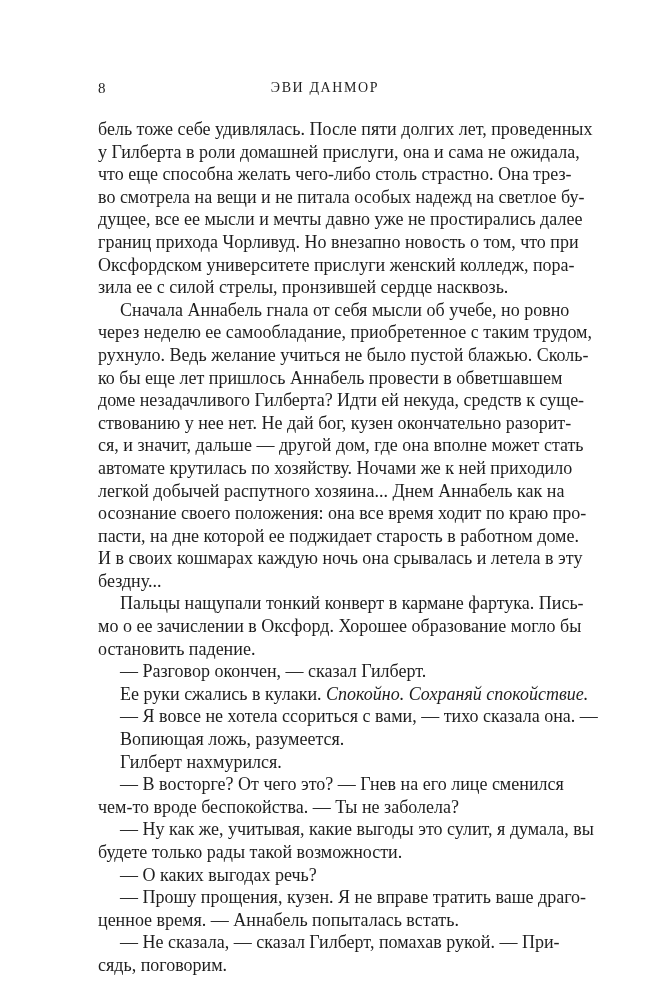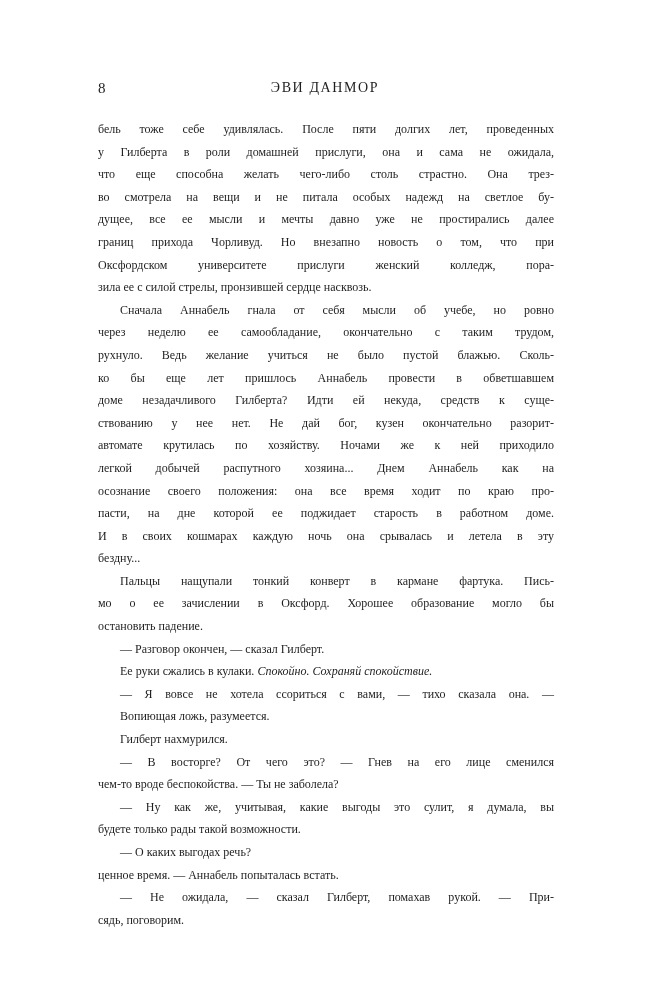--- a/index.html
+++ b/index.html
@@ -40,21 +40,21 @@
       line-height: 20px;
     }
     .text-block {
       position: absolute;
       top: 118px;
       left: 98px;
       width: 456px;
     }
     .line {
       display: block;
-      font-size: 12px;
+      font-size: 18px;
       line-height: 22.6px;
       height: 22.6px;
       white-space: nowrap;
       text-align: justify;
       text-align-last: justify;
     }
     .line.last {
       text-align-last: left;
     }
     .line.indent {
@@ -75,40 +75,42 @@
 <div class="text-block" id="text-block">
     <span class="line"><span>бель тоже себе удивлялась. После пяти долгих лет, проведенных</span></span>
     <span class="line"><span>у Гилберта в роли домашней прислуги, она и сама не ожидала,</span></span>
     <span class="line"><span>что еще способна желать чего-либо столь страстно. Она трез-</span></span>
     <span class="line"><span>во смотрела на вещи и не питала особых надежд на светлое бу-</span></span>
     <span class="line"><span>дущее, все ее мысли и мечты давно уже не простирались далее</span></span>
     <span class="line"><span>границ прихода Чорливуд. Но внезапно новость о том, что при</span></span>
     <span class="line"><span>Оксфордском университете прислуги женский колледж, пора-</span></span>
     <span class="line last"><span>зила ее с силой стрелы, пронзившей сердце насквозь.</span></span>
     <span class="line indent"><span>Сначала Аннабель гнала от себя мысли об учебе, но ровно</span></span>
-    <span class="line"><span>через неделю ее самообладание, окончательно с таким трудом,</span></span>
+    <span class="line"><span>через неделю ее самообладание, приобретенное с таким трудом,</span></span>
     <span class="line"><span>рухнуло. Ведь желание учиться не было пустой блажью. Сколь-</span></span>
     <span class="line"><span>ко бы еще лет пришлось Аннабель провести в обветшавшем</span></span>
     <span class="line"><span>доме незадачливого Гилберта? Идти ей некуда, средств к суще-</span></span>
     <span class="line"><span>ствованию у нее нет. Не дай бог, кузен окончательно разорит-</span></span>
+    <span class="line"><span>ся, и значит, дальше — другой дом, где она вполне может стать</span></span>
     <span class="line"><span>автомате крутилась по хозяйству. Ночами же к ней приходило</span></span>
     <span class="line"><span>легкой добычей распутного хозяина... Днем Аннабель как на</span></span>
     <span class="line"><span>осознание своего положения: она все время ходит по краю про-</span></span>
     <span class="line"><span>пасти, на дне которой ее поджидает старость в работном доме.</span></span>
     <span class="line"><span>И в своих кошмарах каждую ночь она срывалась и летела в эту</span></span>
     <span class="line last"><span>бездну...</span></span>
     <span class="line indent"><span>Пальцы нащупали тонкий конверт в кармане фартука. Пись-</span></span>
     <span class="line"><span>мо о ее зачислении в Оксфорд. Хорошее образование могло бы</span></span>
     <span class="line last"><span>остановить падение.</span></span>
     <span class="line indent last"><span>— Разговор окончен, — сказал Гилберт.</span></span>
     <span class="line indent last"><span>Ее руки сжались в кулаки. </span><span class="it">Спокойно. Сохраняй спокойствие.</span></span>
     <span class="line indent"><span>— Я вовсе не хотела ссориться с вами, — тихо сказала она. —</span></span>
     <span class="line indent last"><span>Вопиющая ложь, разумеется.</span></span>
     <span class="line indent last"><span>Гилберт нахмурился.</span></span>
     <span class="line indent"><span>— В восторге? От чего это? — Гнев на его лице сменился</span></span>
     <span class="line last"><span>чем-то вроде беспокойства. — Ты не заболела?</span></span>
     <span class="line indent"><span>— Ну как же, учитывая, какие выгоды это сулит, я думала, вы</span></span>
     <span class="line last"><span>будете только рады такой возможности.</span></span>
     <span class="line indent last"><span>— О каких выгодах речь?</span></span>
+    <span class="line indent"><span>— Прошу прощения, кузен. Я не вправе тратить ваше драго-</span></span>
     <span class="line last"><span>ценное время. — Аннабель попыталась встать.</span></span>
-    <span class="line indent"><span>— Не ожидала, — сказал Гилберт, помахав рукой. — При-</span></span>
+    <span class="line indent"><span>— Не сказала, — сказал Гилберт, помахав рукой. — При-</span></span>
     <span class="line last"><span>сядь, поговорим.</span></span>
   </div>
 
 </body></html>

